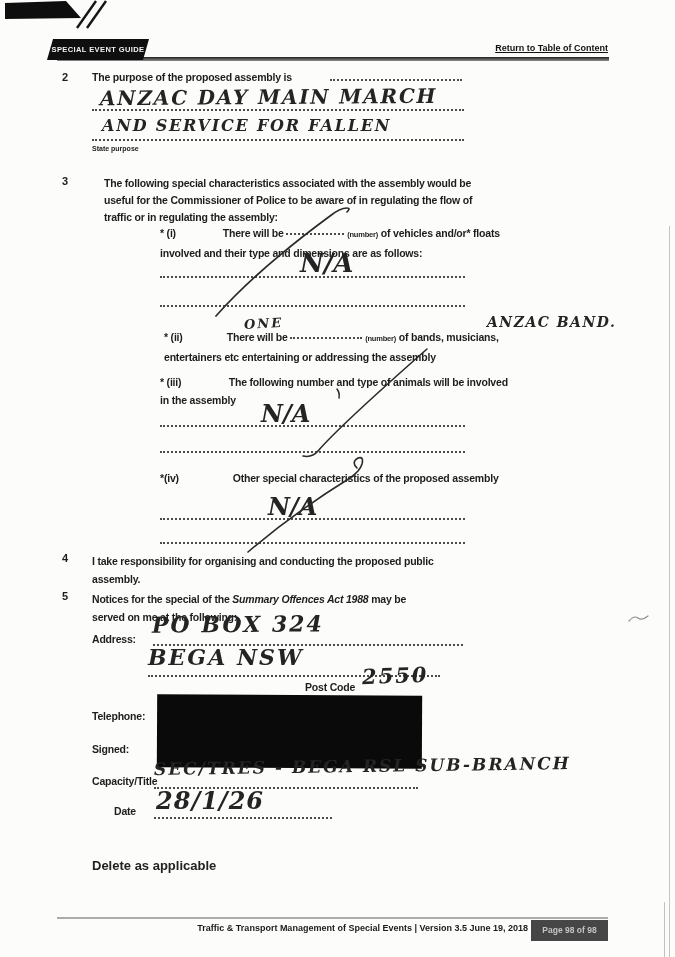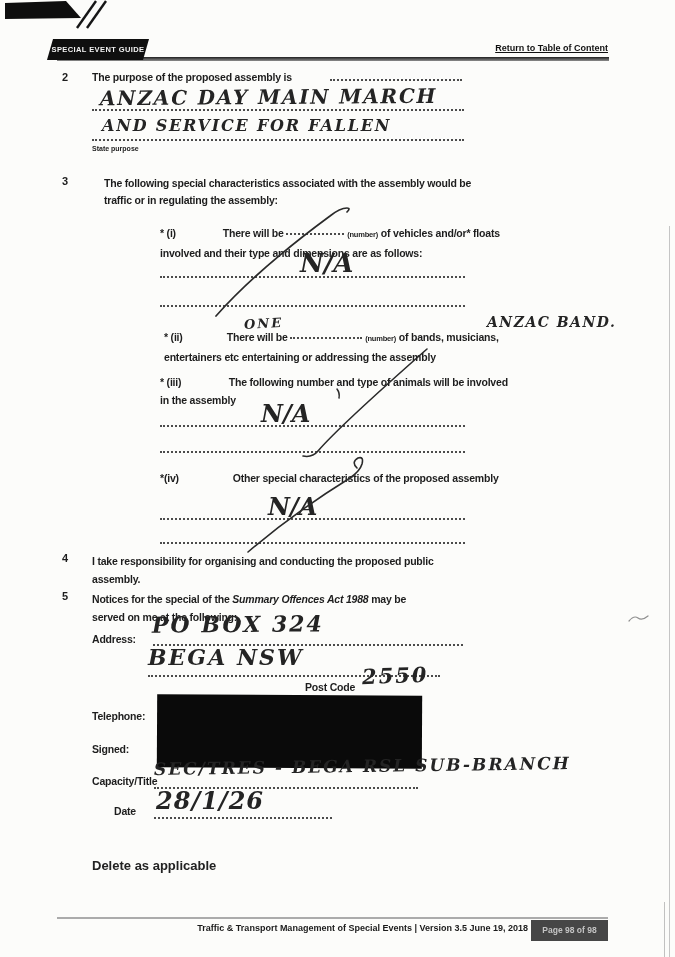--- a/index.html
+++ b/index.html
@@ -55,20 +55,21 @@
   </div>
   <div class="hw" style="left:100px;top:85px;font-size:20px;letter-spacing:1.8px;transform:rotate(-0.4deg);">ANZAC DAY MAIN MARCH</div>
   <div class="dotline" style="left:92px;top:109px;width:372px;"></div>
   <div class="hw" style="left:102px;top:116px;font-size:16px;letter-spacing:1.8px;">AND SERVICE FOR FALLEN</div>
   <div class="dotline" style="left:92px;top:139px;width:372px;"></div>
   <div class="caption" style="left:92px;top:145px;">State purpose</div>
 
   <div class="num" style="left:62px;top:175px;">3</div>
   <div class="t ln" style="left:92px;top:175px;margin-left:12px;">
     <div>The following special characteristics associated with the assembly would be</div>
+    <div>useful for the Commissioner of Police to be aware of in regulating the flow of</div>
     <div>traffic or in regulating the assembly:</div>
   </div>
 
   <div class="t ln18" style="left:160px;top:224px;">
     <div>
       <span class="sublabel" style="width:60px;">* (i)</span>
       <span>There will be</span>
       <span class="dotfill" style="width:58px;"></span>
       <span class="smallhint">(number)</span>
       <span>of  vehicles and/or* floats</span>

